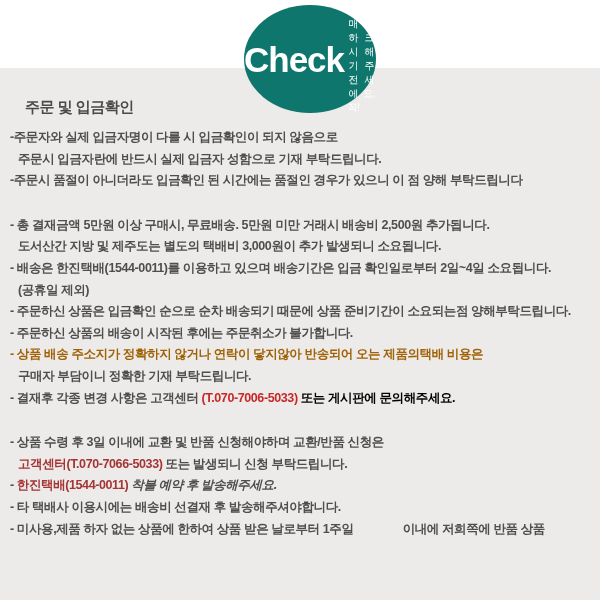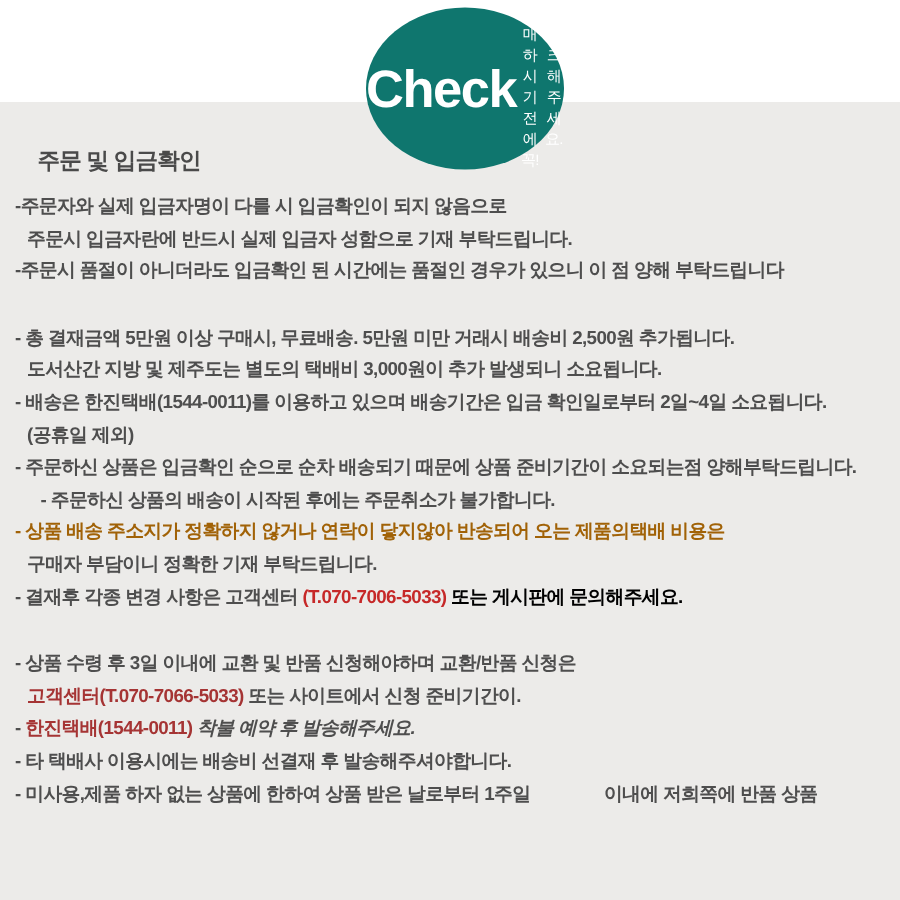--- a/index.html
+++ b/index.html
@@ -61,27 +61,27 @@
         <div class="line"><span class="seg-n" style="color: rgb(78, 78, 78);">-주문자와 실제 입금자명이 다를 시 입금확인이 되지 않음으로</span></div>
         <div class="line ind"><span class="seg-n" style="color: rgb(78, 78, 78);">주문시 입금자란에 반드시 실제 입금자 성함으로 기재 부탁드립니다.</span></div>
         <div class="line"><span class="seg-n" style="color: rgb(78, 78, 78);">-주문시 품절이 아니더라도 입금확인 된 시간에는 품절인 경우가 있으니 이 점 양해 부탁드립니다</span></div>
       </div>
       <div class="section">
         <div class="line"><span class="seg-n" style="color: rgb(78, 78, 78);">- 총 결재금액 </span><span class="seg-b" style="color: rgb(78, 78, 78);">5만원</span><span class="seg-n" style="color: rgb(78, 78, 78);"> 이상 구매시, 무료배송. </span><span class="seg-b" style="color: rgb(78, 78, 78);">5만원</span><span class="seg-n" style="color: rgb(78, 78, 78);"> 미만 거래시 배송비 </span><span class="seg-b" style="color: rgb(78, 78, 78);">2,500원</span><span class="seg-n" style="color: rgb(78, 78, 78);"> 추가됩니다.</span></div>
         <div class="line ind"><span class="seg-n" style="color: rgb(78, 78, 78);">도서산간 지방 및 제주도는 별도의 택배비 </span><span class="seg-b" style="color: rgb(78, 78, 78);">3,000원</span><span class="seg-n" style="color: rgb(78, 78, 78);">이 추가 발생되니 소요됩니다.</span></div>
         <div class="line"><span class="seg-n" style="color: rgb(78, 78, 78);">- 배송은 </span><span class="seg-b" style="color: rgb(78, 78, 78);">한진택배(1544-0011)</span><span class="seg-n" style="color: rgb(78, 78, 78);">를 이용하고 있으며 배송기간은 입금 확인일로부터 </span><span class="seg-b" style="color: rgb(78, 78, 78);">2일~4일</span><span class="seg-n" style="color: rgb(78, 78, 78);"> 소요됩니다.</span></div>
         <div class="line ind"><span class="seg-n" style="color: rgb(78, 78, 78);">(공휴일 제외)</span></div>
         <div class="line"><span class="seg-n" style="color: rgb(78, 78, 78);">- 주문하신 상품은 입금확인 순으로 순차 배송되기 때문에 상품 준비기간이 소요되는점 양해부탁드립니다.</span></div>
-        <div class="line"><span class="seg-n" style="color: rgb(78, 78, 78); margin-left: 17px;">- 주문하신 상품의 배송이 시작된 후에는 주문취소가 불가합니다.</span></div>
+        <div class="line"><span class="seg-n" style="color: rgb(78, 78, 78);">- 주문하신 상품의 배송이 시작된 후에는 주문취소가 불가합니다.</span></div>
         <div class="line"><span class="seg-n" style="color: #a16207;">- 상품 배송 주소지가 정확하지 않거나 연락이 닿지않아 반송되어 오는 제품의택배 비용은</span></div>
         <div class="line ind"><span class="seg-n" style="color: rgb(78, 78, 78);">구매자 부담이니 정확한 기재 부탁드립니다.</span></div>
         <div class="line"><span class="seg-n" style="color: rgb(78, 78, 78);">- 결재후 각종 변경 사항은 고객센터 </span><span class="seg-r" style="color: rgb(198, 40, 40);">(T.070-7006-5033)</span><span class="seg-n" style="color: #000000;"> 또는 게시판에 문의해주세요.</span></div>
       </div>
       <div class="section">
         <div class="line"><span class="seg-n" style="color: rgb(78, 78, 78);">- 상품 수령 후 </span><span class="seg-b" style="color: rgb(78, 78, 78);">3일</span><span class="seg-n" style="color: rgb(78, 78, 78);"> 이내에 교환 및 반품 신청해야하며 교환/반품 신청은</span></div>
-        <div class="line ind"><span class="seg-d" style="color: rgb(165, 52, 52);">고객센터(T.070-7066-5033)</span><span class="seg-n" style="color: rgb(78, 78, 78);"> 또는 사이트에서 신청 준비기간이.</span></div>
+        <div class="line ind"><span class="seg-d" style="color: rgb(165, 52, 52);">고객센터(T.070-7066-5033)</span><span class="seg-n" style="color: rgb(78, 78, 78);"> 또는 발생되니 신청 부탁드립니다.</span></div>
         <div class="line"><span class="seg-n" style="color: rgb(78, 78, 78);">- </span><span class="seg-d" style="color: rgb(165, 52, 52);">한진택배(1544-0011)</span><span class="seg-n" style="color: rgb(78, 78, 78); font-style: italic;"> 착불 예약 후 발송해주세요.</span></div>
         <div class="line"><span class="seg-n" style="color: rgb(78, 78, 78);">- 타 택배사 이용시에는 배송비 선결재 후 발송해주셔야합니다.</span></div>
         <div class="line"><span class="seg-n" style="color: rgb(78, 78, 78);">- 미사용,제품 하자 없는 상품에 한하여 상품 받은 날로부터 </span><span class="seg-b" style="color: rgb(78, 78, 78);">1주일</span><span class="seg-n" style="color: rgb(78, 78, 78); padding-left: 46px;"> 이내에 저희쪽에 반품 상품</span></div>
         <div class="line ind"></div>
       </div>
     </div>
 </div>
 
 </body></html>

